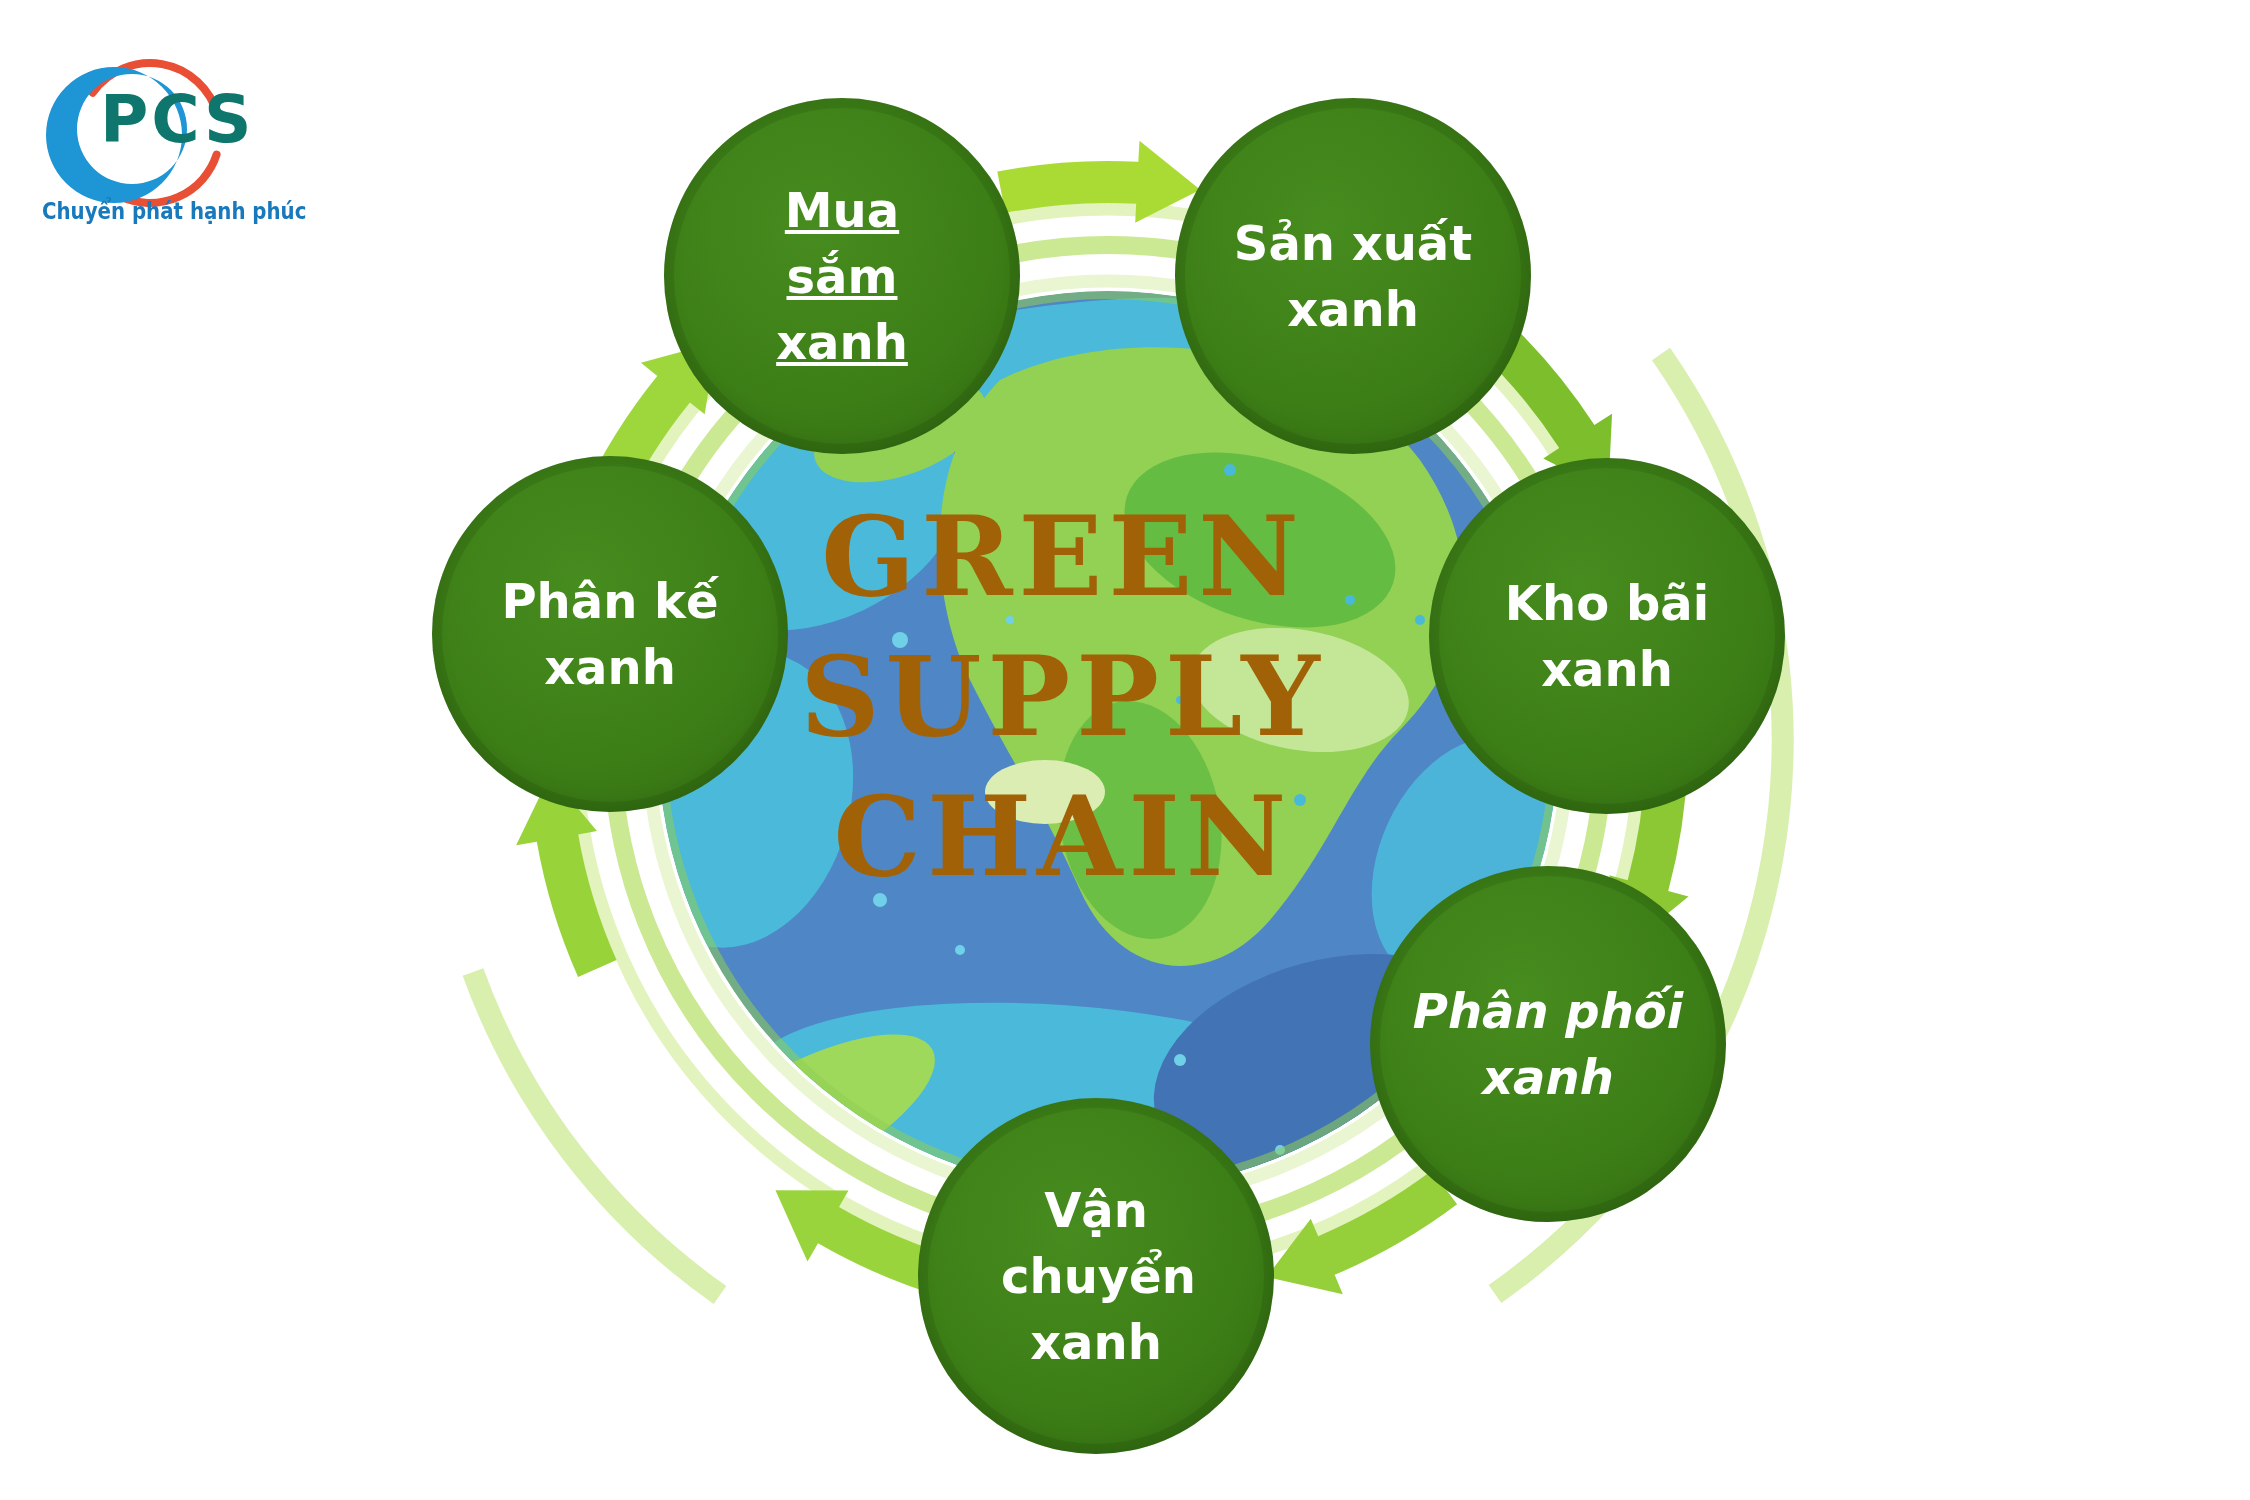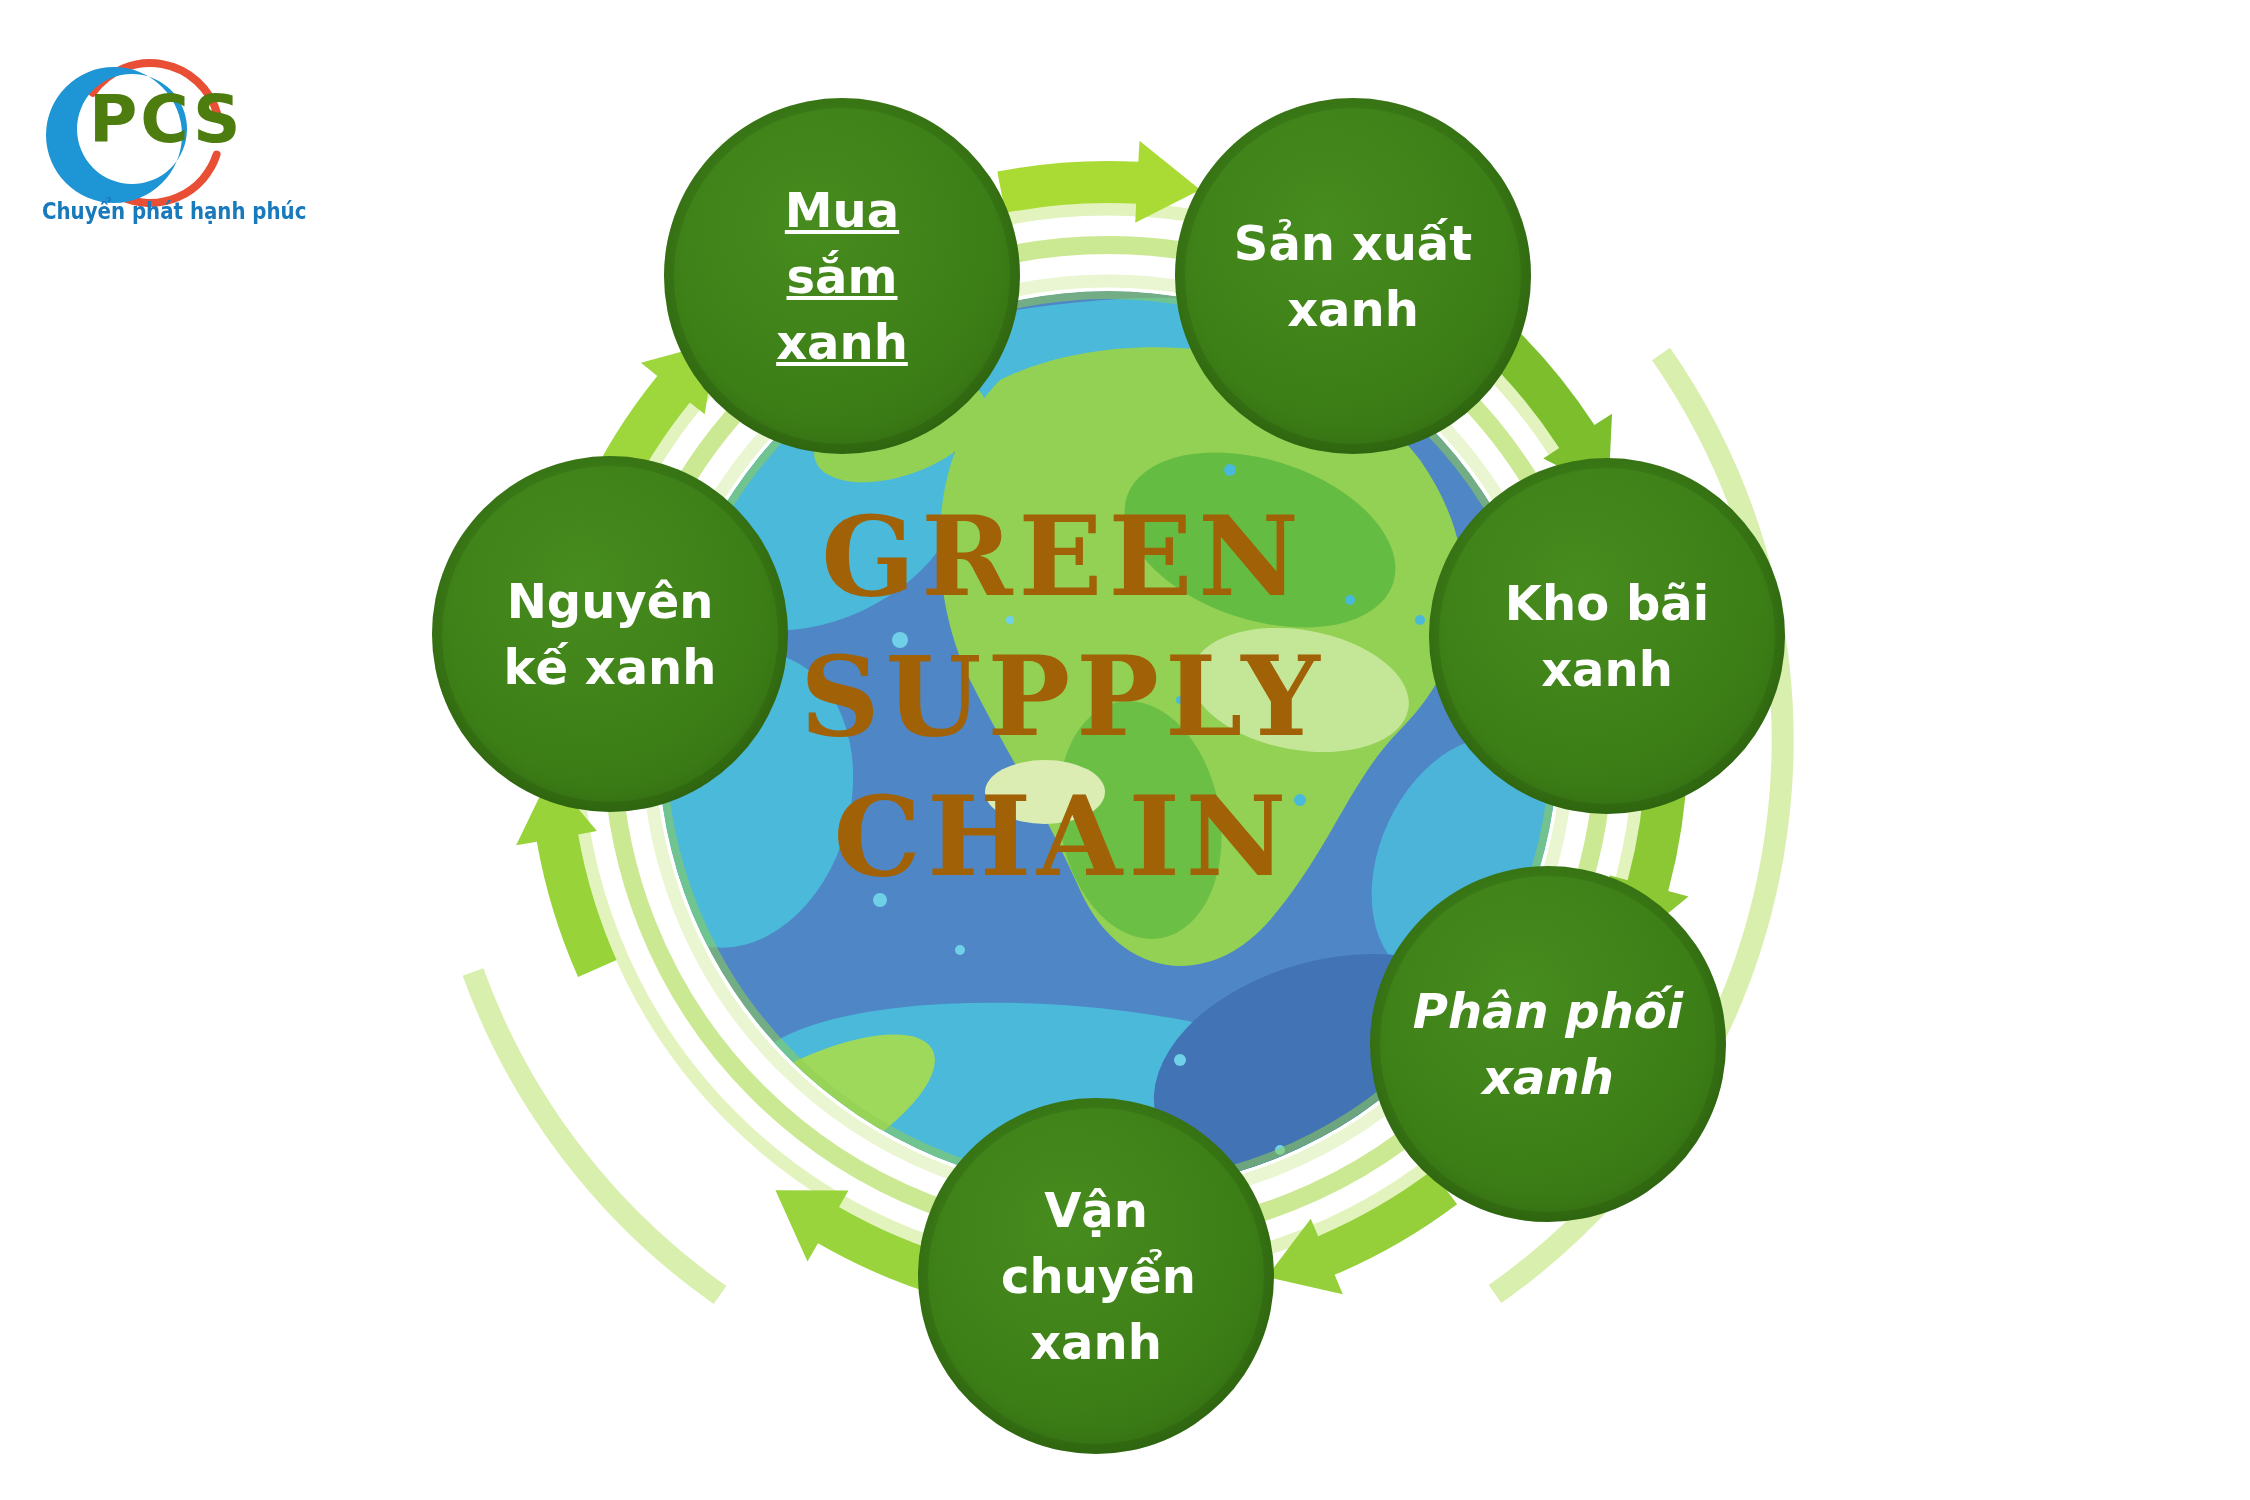--- a/index.html
+++ b/index.html
@@ -4,22 +4,22 @@
 <style>
   html,body{margin:0;padding:0;background:#ffffff;}
   .canvas{position:relative;width:2250px;height:1500px;background:#ffffff;overflow:hidden;
           font-family:"DejaVu Sans",sans-serif;}
   svg{display:block;}
   .scene{position:absolute;left:0;top:0;}
 
   
   .logo{position:absolute;left:28px;top:30px;width:300px;height:230px;}
   .logo-swoosh{position:absolute;left:0;top:0;}
-  .logo-text{position:absolute;left:61px;top:57px;font-size:66px;font-weight:bold;
-             color:#4d7c0f;letter-spacing:3px;line-height:1;}
+  .logo-text{position:absolute;left:72px;top:57px;font-size:66px;font-weight:bold;
+             color:#0f766e;letter-spacing:3px;line-height:1;}
   .logo-tagline{position:absolute;left:14px;top:168px;font-size:23px;font-weight:bold;
                 color:#1879bc;white-space:nowrap;transform:scaleX(.86);transform-origin:left center;}
 
   
   .title{position:absolute;left:663px;top:487px;width:800px;text-align:center;
          font-family:"DejaVu Serif",serif;font-weight:bold;font-size:110px;line-height:140px;
          color:#a16207;letter-spacing:6px;}
   .title span{display:block;}
 
   
@@ -124,21 +124,21 @@
   <div class="node n-kho">
     <span>Kho bãi xanh</span>
   </div>
   <div class="node n-phan">
     <span>Phân phối xanh</span>
   </div>
   <div class="node n-van">
     <span>Vận chuyển xanh</span>
   </div>
   <div class="node n-thiet">
-    <span>Nguyên kế xanh</span>
+    <span>Phân kế xanh</span>
   </div>
 
   <div class="logo">
     <svg class="logo-swoosh" width="240" height="205" viewBox="0 0 240 205">
       <path d="M 64.7 62.8 A 70 70 0 0 1 189.6 84.9" fill="none" stroke="#e84f35" stroke-width="8" stroke-linecap="round"></path>
       <path d="M 92.4 166.4 A 70 70 0 0 0 188.6 124.6" fill="none" stroke="#e84f35" stroke-width="8" stroke-linecap="round"></path>
       <path fill-rule="evenodd" fill="#1e95d4" d="M86 37 A68 68 0 1 0 86 173 A68 68 0 1 0 86 37 Z
                M104 44 A55 55 0 1 1 104 154 A55 55 0 1 1 104 44 Z"></path>
     </svg>
     <div class="logo-text">PCS</div>

